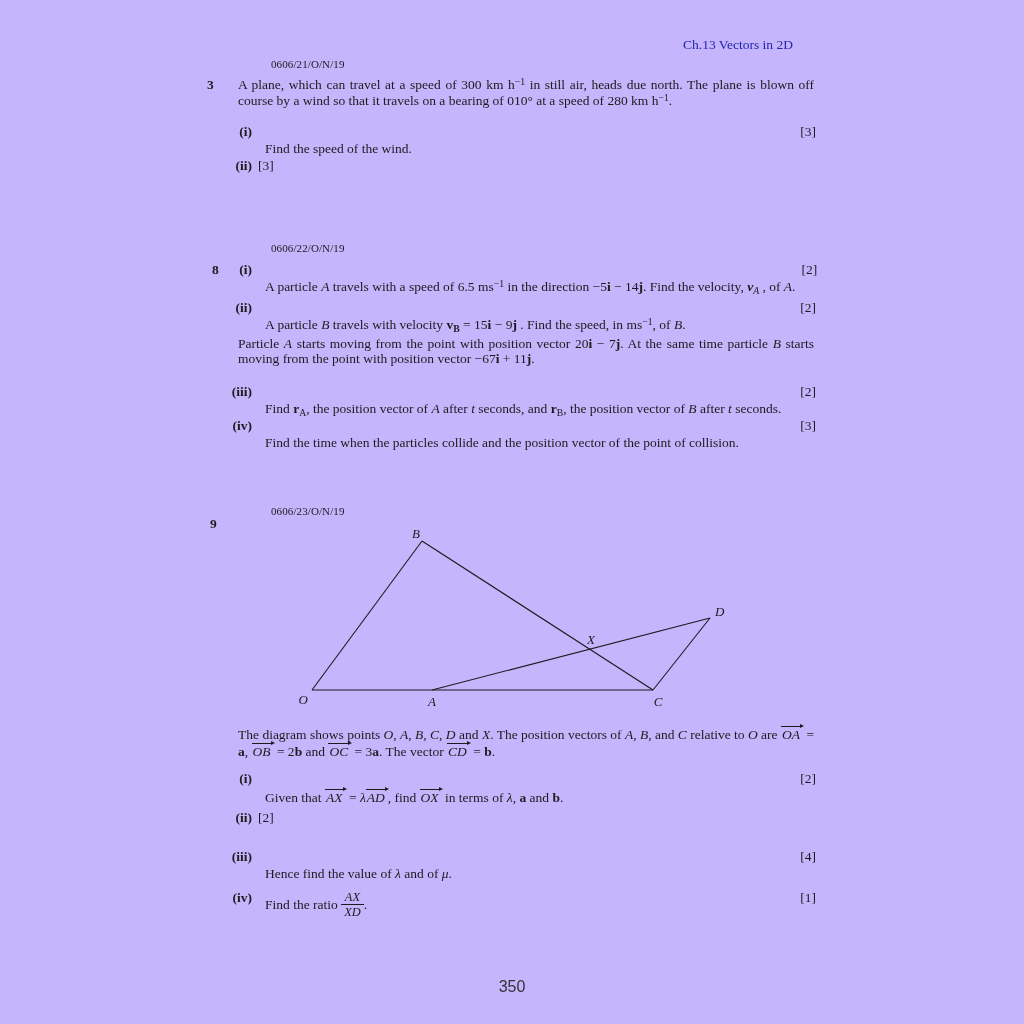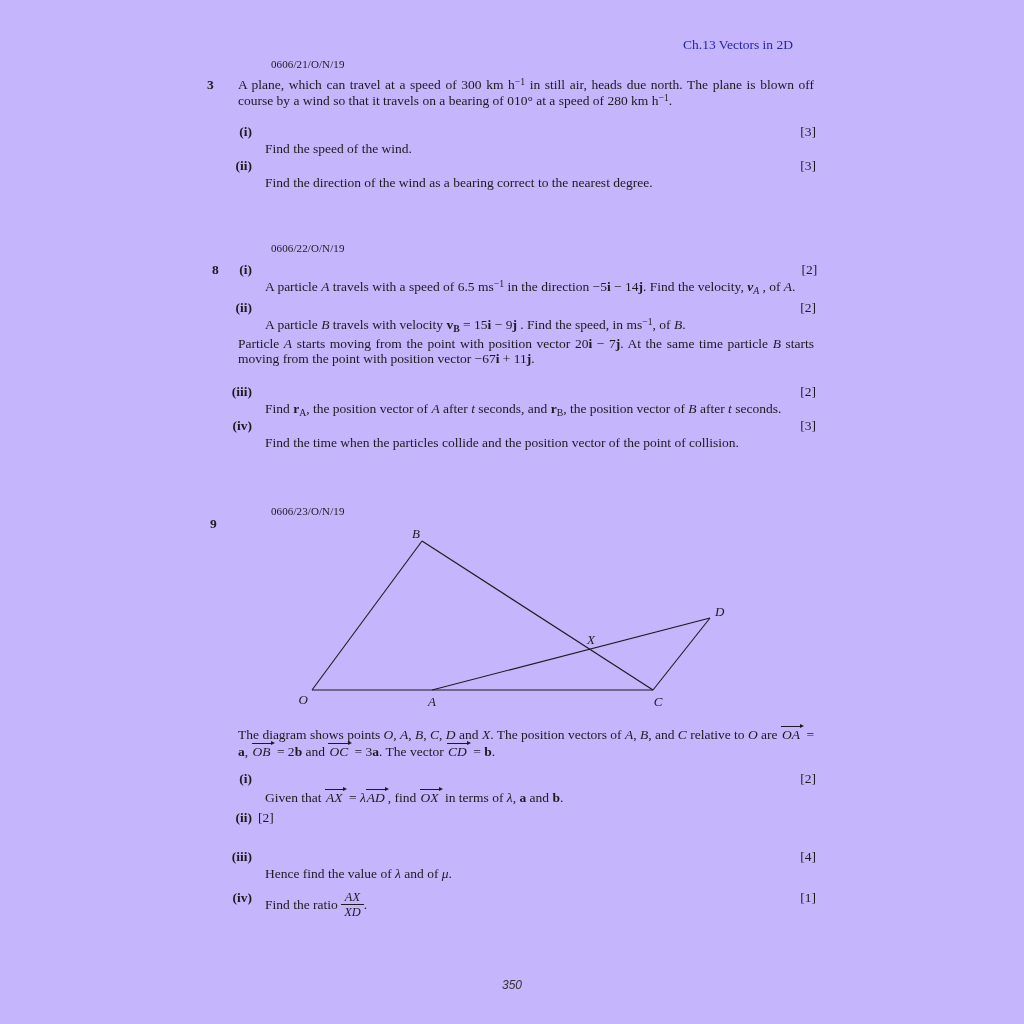--- a/index.html
+++ b/index.html
@@ -36,41 +36,40 @@
   .frac{display:inline-block;vertical-align:middle;text-align:center;line-height:1.15;
         font-style:italic;font-size:.92em;position:relative;top:-1px;}
   .frac .num{display:block;padding:0 3px;}
   .frac .den{display:block;border-top:1px solid currentColor;padding:0 3px;font-style:italic;}
 
   svg.diagram{position:absolute;left:290px;top:520px;overflow:visible;}
   svg.diagram line{stroke:#1c1c1c;stroke-width:1.1;}
   svg.diagram text{font-family:"Liberation Serif",serif;font-style:italic;font-size:13px;fill:#1c1c1c;}
 
   .pagenum{position:absolute;left:0;right:0;top:978px;text-align:center;
-           font-family:"Liberation Sans",sans-serif;font-size:12px;color:#333;font-style:italic;}
+           font-family:"Liberation Sans",sans-serif;font-size:16px;color:#333;}
 </style>
 </head>
 <body>
 
 <div class="page">
 
   <div class="header">Ch.13 Vectors in 2D</div>
 
   <div class="code" style="top:58px">0606/21/O/N/19</div>
   <div class="qnum" style="left:207px;top:77px">3</div>
   <div class="para" style="top:77px"><span>A plane, which can travel at a speed of 300 km h</span><span class="sup">−1</span><span> in still air, heads due north. The plane is blown off course by a wind so that it travels on a bearing of 010° at a speed of 280 km h</span><span class="sup">−1</span><span>.</span></div>
 
   <div class="row" style="top:124px">
     <span class="plabel">(i)</span>
     <span class="ptext"><span>Find the speed of the wind.</span></span>
     <span class="mark">[3]</span>
   </div>
   <div class="row" style="top:158px">
     <span class="plabel">(ii)</span>
-    <span class="ptext"><span>Find the direction of the wind as a bearing correct to the nearest degree.</span></span>
     <span class="mark">[3]</span>
   </div>
 
   <div class="code" style="top:242px">0606/22/O/N/19</div>
   <div class="qnum" style="left:212px;top:262px">8</div>
 
   <div class="row" style="top:262px">
     <span class="plabel">(i)</span>
     <span class="ptext"><span>A particle </span><span class="i">A</span><span> travels with a speed of 6.5 ms</span><span class="sup">−1</span><span> in the direction −5</span><span class="b">i</span><span> − 14</span><span class="b">j</span><span>. Find the velocity, </span><span class="bi">v</span><span class="sub i">A</span><span> , of </span><span class="i">A</span><span>.</span></span>
     <span class="mark">[2]</span>

